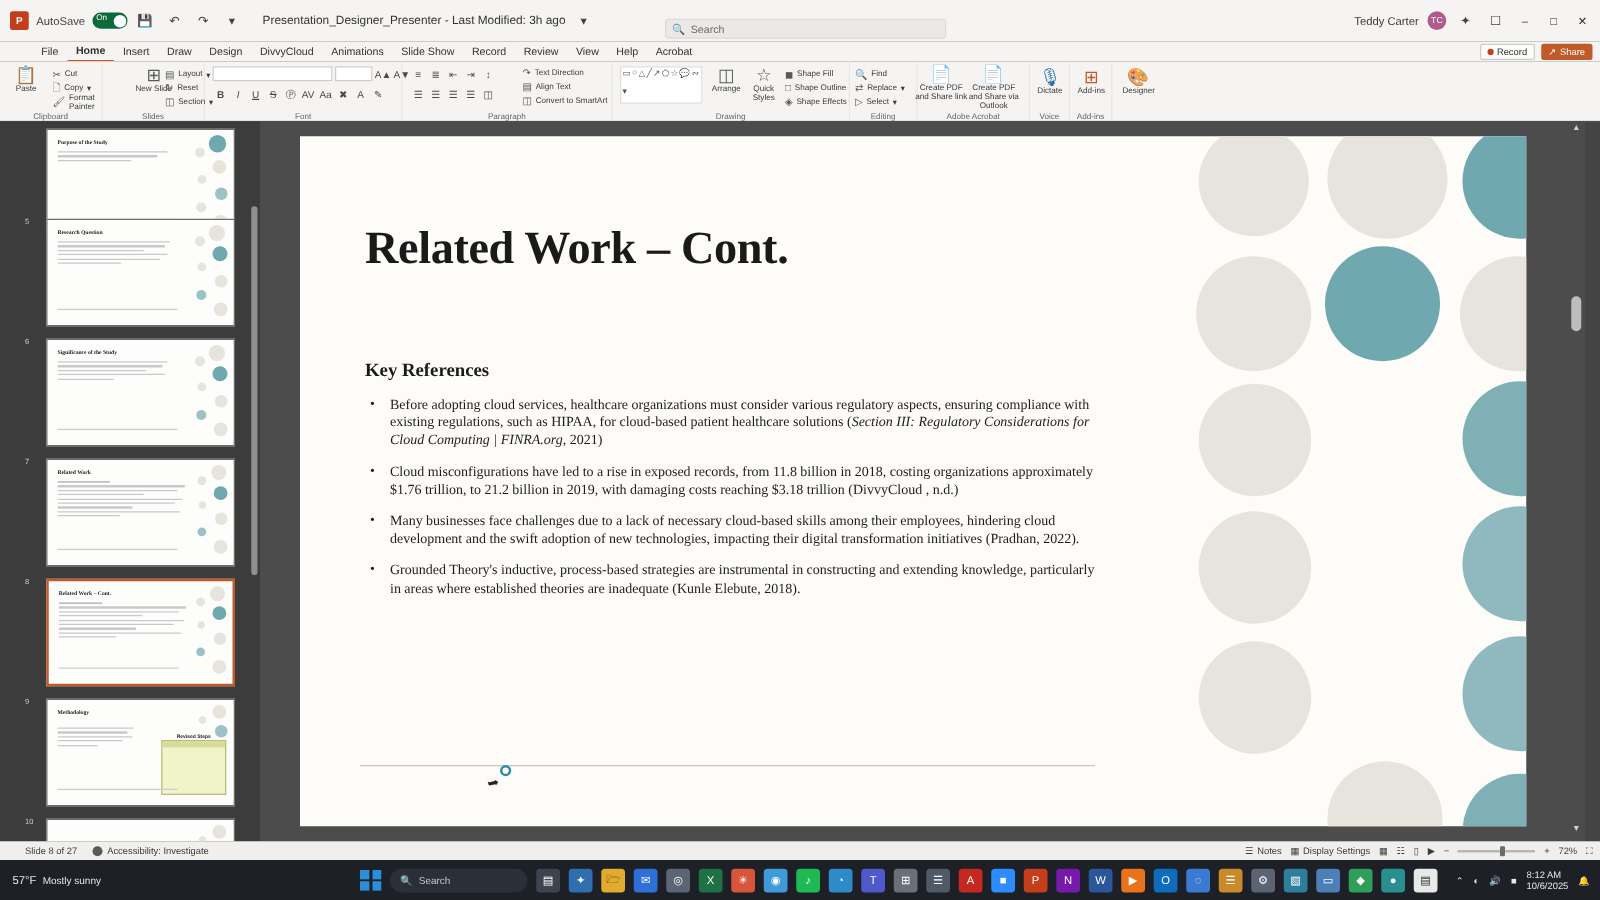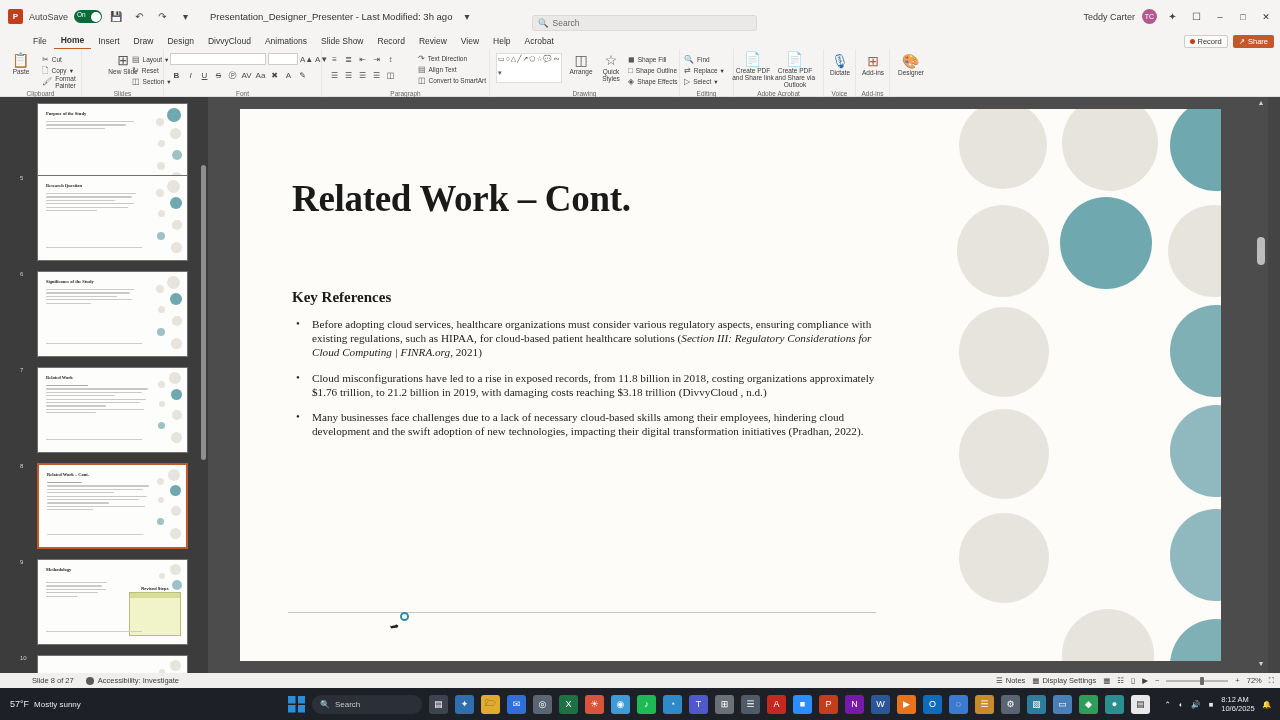--- a/index.html
+++ b/index.html
@@ -235,21 +235,21 @@
     position: absolute; left: 0; top: 140px; width: 8px; height: 28px;
     background: #bdbdbd; border-radius: 4px;
   }
 
   
   .statusbar {
     position: absolute; left: 0; top: 673px; width: 1280px; height: 15px;
     background: #f1efed; display: flex; align-items: center;
     font-size: 7.5px; color: #3c3c3c;
   }
-  .sb-left { display: flex; align-items: center; gap: 12px; padding-left: 32px; }
+  .sb-left { display: flex; align-items: center; gap: 12px; padding-left: 20px; }
   .sb-right {
     position: absolute; right: 6px; top: 0; height: 15px;
     display: flex; align-items: center; gap: 7px;
   }
   .zoomtrack {
     width: 62px; height: 2px; background: #b9b7b5; position: relative;
   }
   .zoomknob {
     position: absolute; left: 34px; top: -3px; width: 4px; height: 8px;
     background: #6a6a6a; border-radius: 1px;
@@ -748,20 +748,23 @@
 
         <div class="bullets">
           <div class="bullet">
             <span>Before adopting cloud services, healthcare organizations must consider various regulatory aspects, ensuring compliance with existing regulations, such as HIPAA, for cloud-based patient healthcare solutions (</span><span class="it">Section III: Regulatory Considerations for Cloud Computing | FINRA.org</span><span>, 2021)</span>
           </div>
           <div class="bullet">
             <span>Cloud misconfigurations have led to a rise in exposed records, from 11.8 billion in 2018, costing  organizations approximately $1.76 trillion, to 21.2 billion in 2019, with damaging costs reaching $3.18 trillion (</span><span class="ul">DivvyCloud</span><span> , n.d.)</span>
           </div>
           <div class="bullet">
             <span>Many businesses face challenges due to a lack of necessary cloud-based skills among their employees, hindering cloud development and the swift adoption of new technologies, impacting their digital transformation initiatives (Pradhan, 2022).</span>
+          </div>
+          <div class="bullet">
+            <span>Grounded Theory's inductive, process-based strategies are instrumental in constructing and extending knowledge, particularly in areas where established theories are inadequate (Kunle </span><span class="ul">Elebute</span><span>, 2018).</span>
           </div>
         </div>
 
         <div class="slide-rule"></div>
         <div class="cursor-ring"></div>
         <div class="cursor-arrow">➥</div>
       </div>
 
       <div class="vscroll">
         <div class="up">▲</div>

